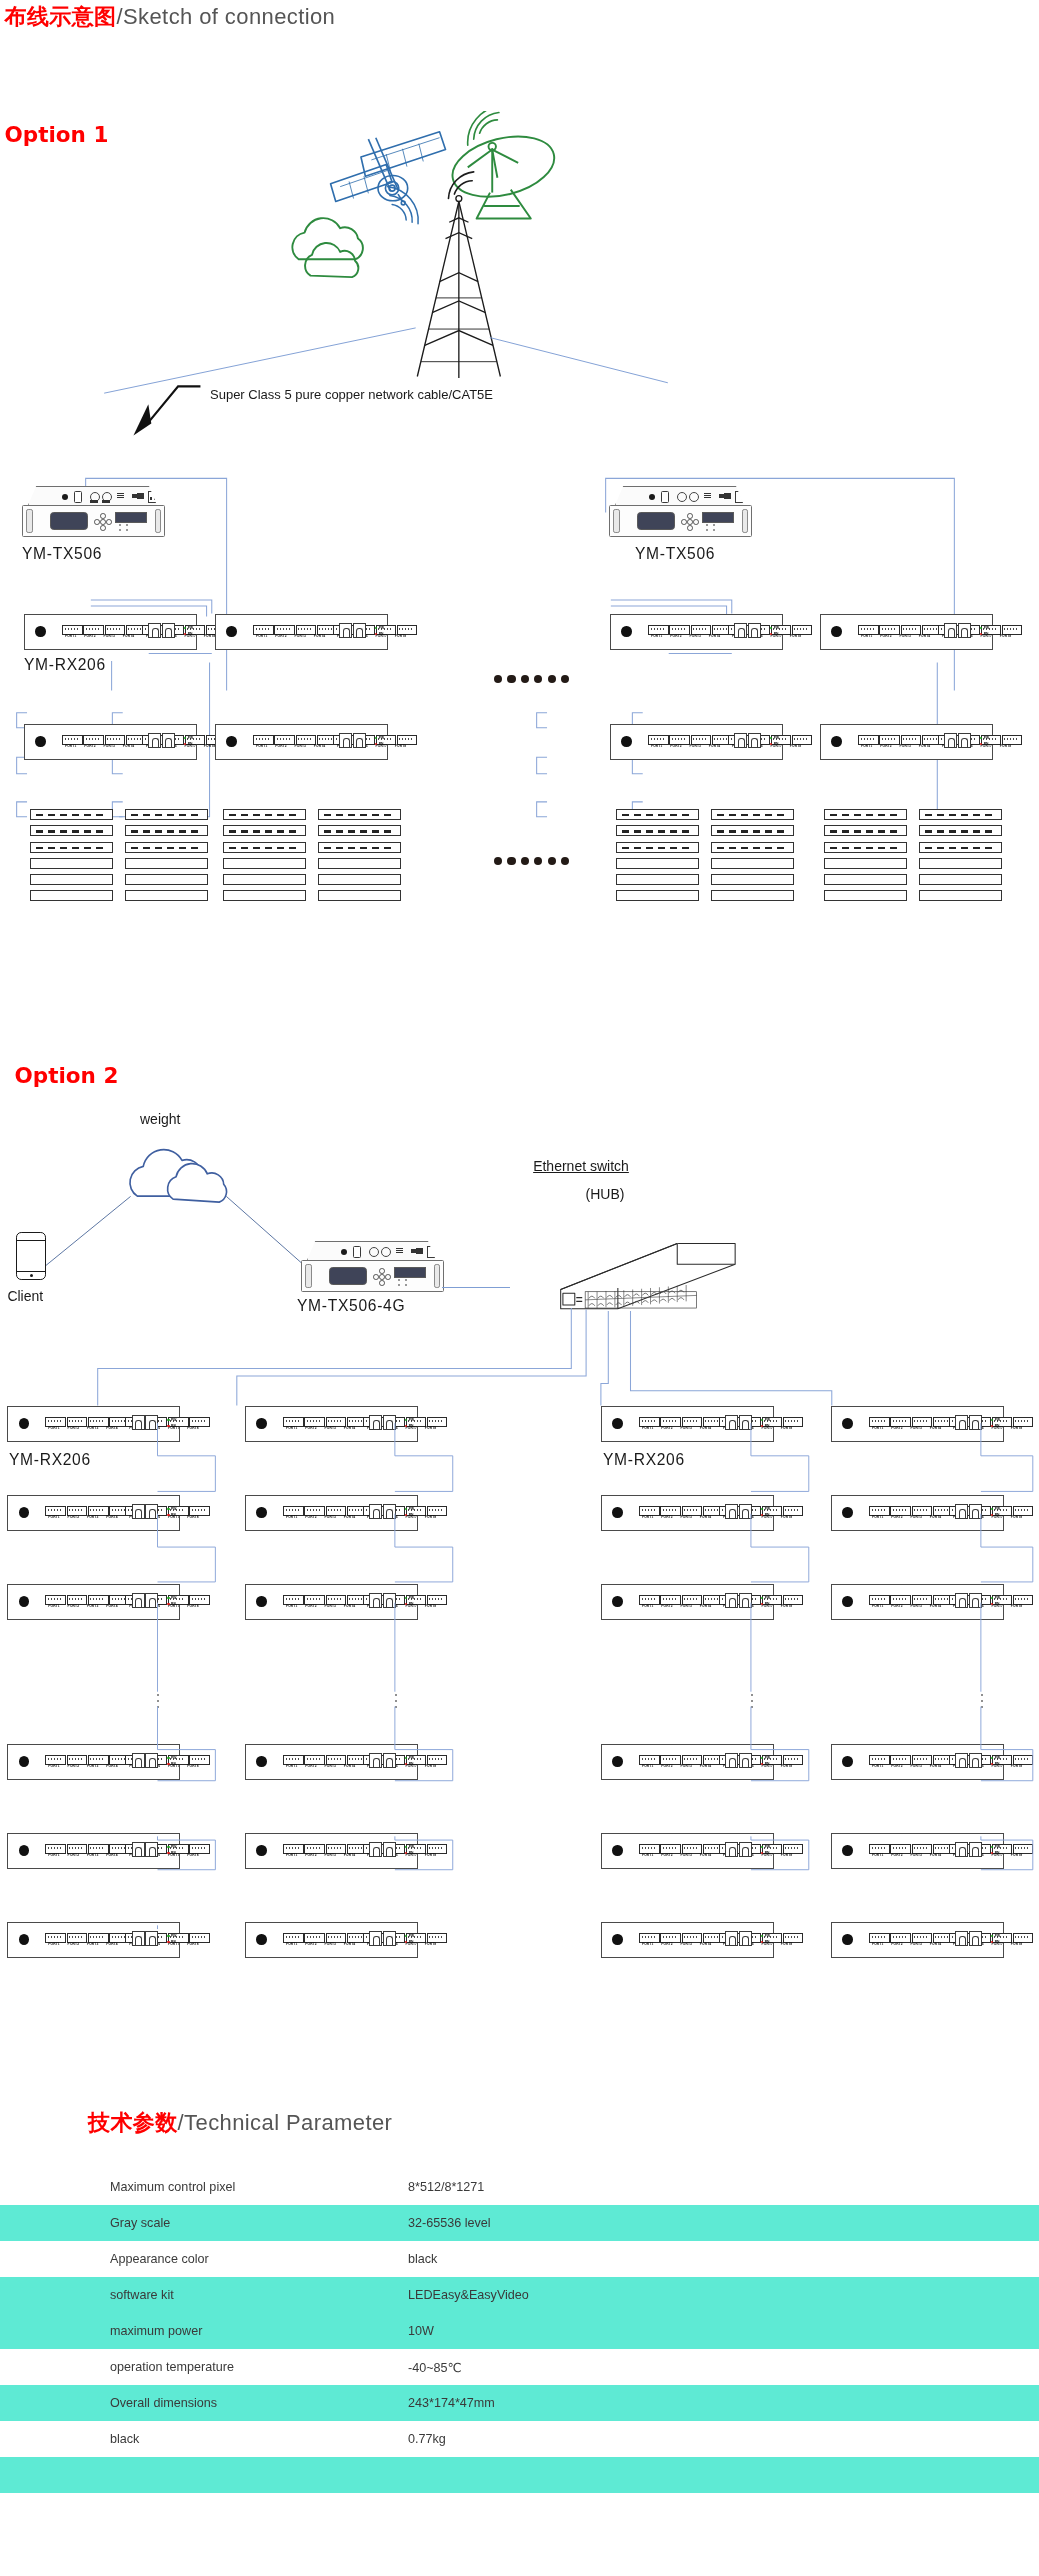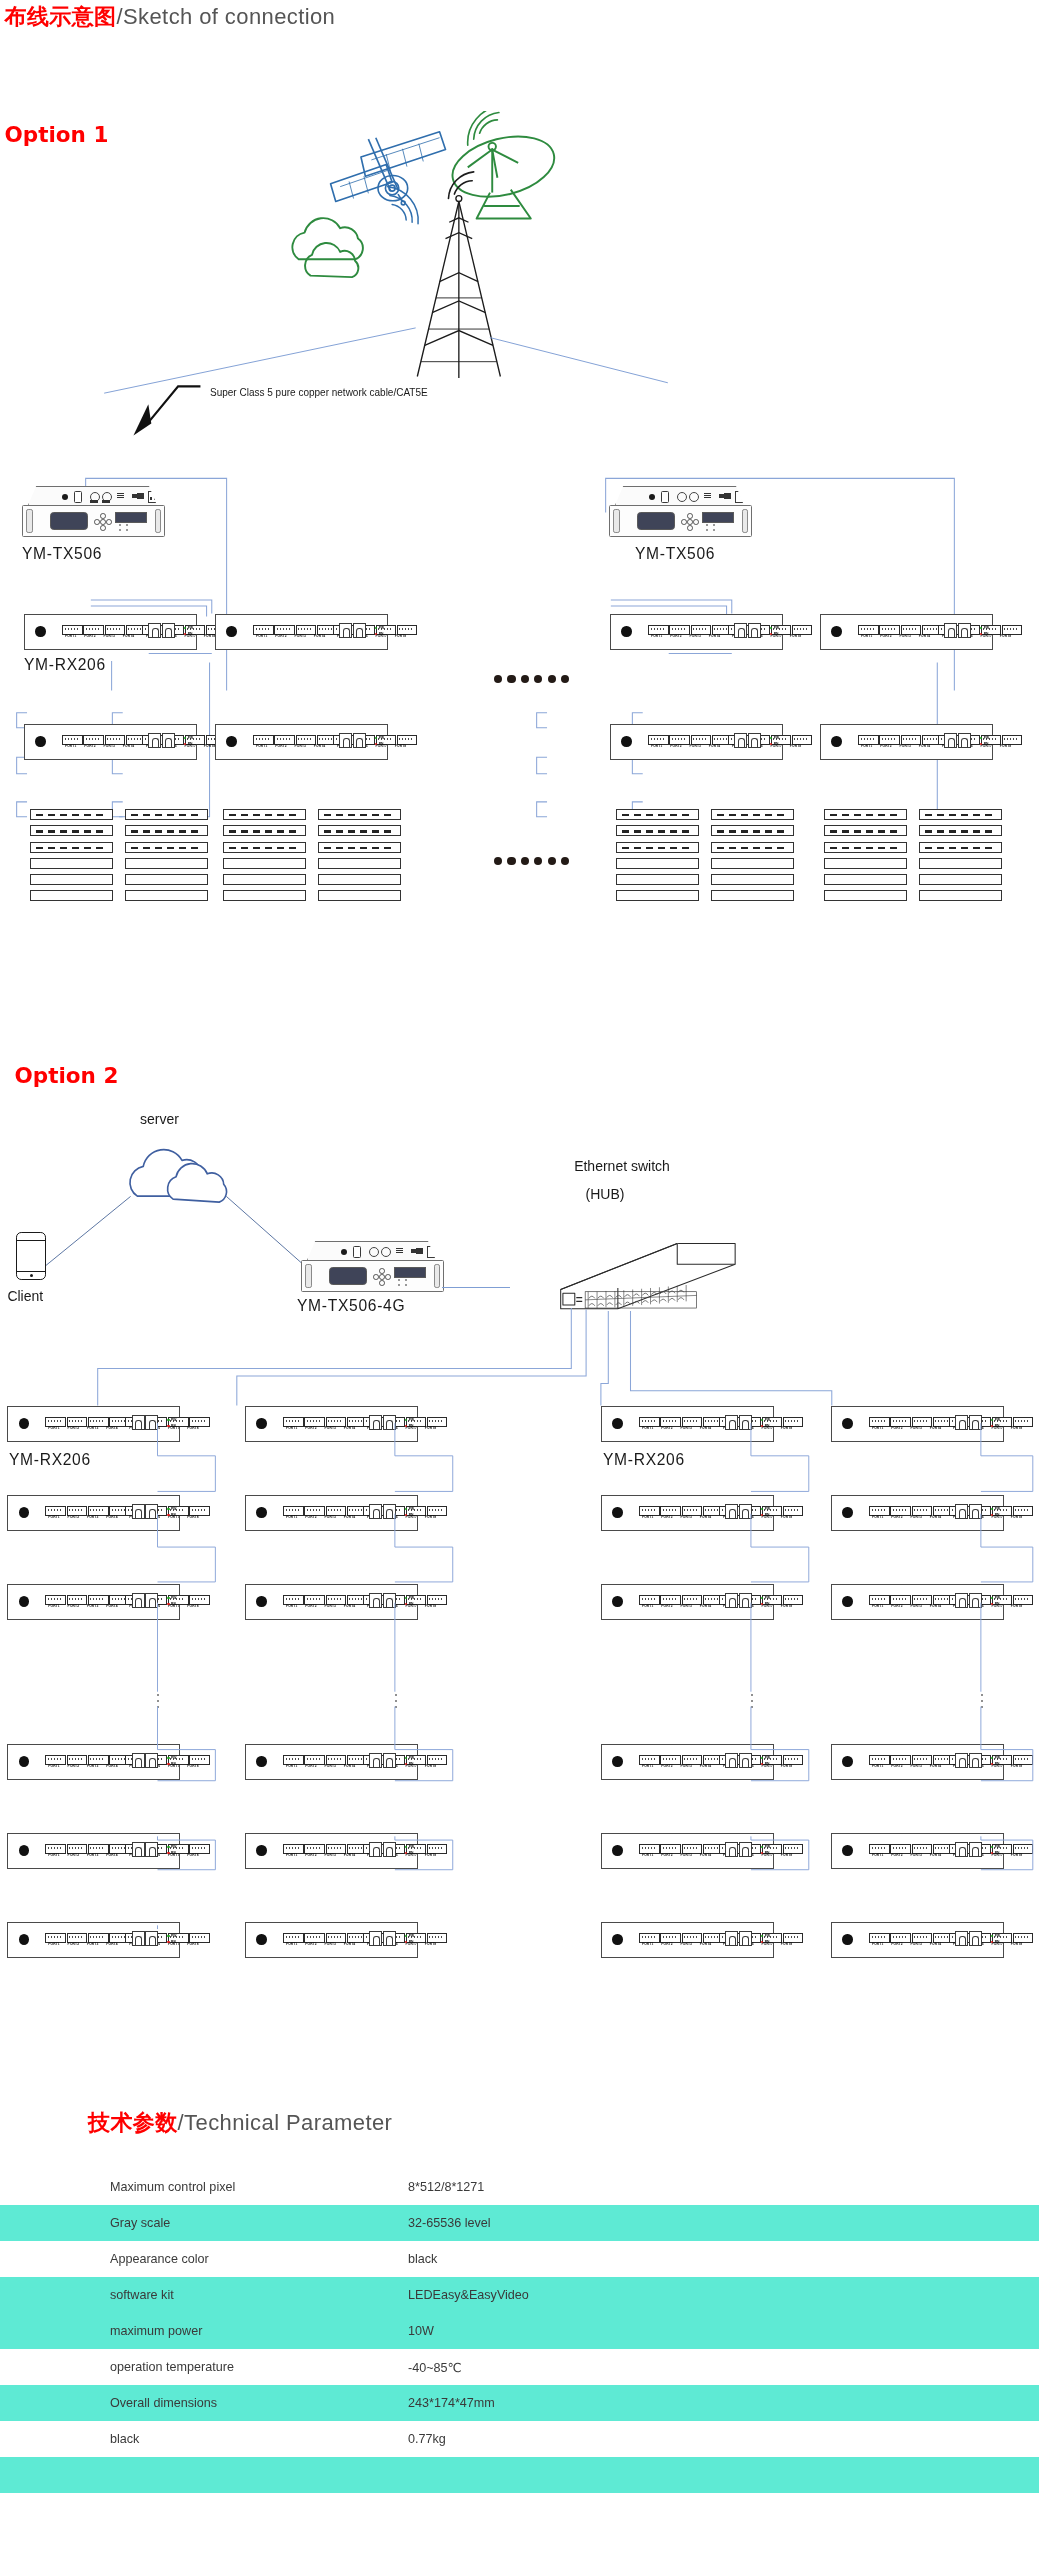--- a/index.html
+++ b/index.html
@@ -145,21 +145,21 @@
 
 <svg class="abs" style="left:0;top:319px;" width="1039" height="89" viewBox="0 0 1400 120">
   <line x1="140" y1="100" x2="560" y2="12" stroke="#7f9ed4" stroke-width="1.3"></line>
   <line x1="660" y1="25" x2="900" y2="86" stroke="#7f9ed4" stroke-width="1.3"></line>
 </svg>
 
 <svg class="abs" style="left:126px;top:364px;" width="134" height="82" viewBox="0 0 180 110">
   <path d="M100 30 L 70 30 L 32 76" stroke="#111" stroke-width="3" fill="none"></path>
   <path d="M34 80 L 10 96 L 30 54 Z" fill="#111"></path>
 </svg>
-<div class="abs plain" style="left:210px;top:387px;font-size:10px;text-align:center;">Super Class 5 pure copper network cable/CAT5E</div>
+<div class="abs plain" style="left:210px;top:387px;font-size:13px;text-align:center;">Super Class 5 pure copper network cable/CAT5E</div>
 
 <svg class="abs" style="left:0;top:468px;" width="520" height="460" viewBox="0 0 700 620">
   <g stroke="#8ba6d8" stroke-width="1.4" fill="none">
     <path d="M115 60 L 115 14 L 305 14 L 305 300"></path>
     <path d="M122 178 L 285 178 L 285 196"></path>
     <path d="M122 186 L 278 186 L 278 200"></path>
     <path d="M200 250 L 285 250"></path>
     <path d="M36 330 L 22 330 L 22 350 L 36 350"></path>
     <path d="M36 390 L 22 390 L 22 412 L 36 412"></path>
     <path d="M36 450 L 22 450 L 22 470 L 36 470"></path>
@@ -618,21 +618,21 @@
   <div class="mod empty"></div>
     <div class="mod empty"></div>
   <div class="mod empty"></div>
     <div class="mod empty"></div>
   <div class="mod empty"></div>
     <div class="mod empty"></div>
 </div>
 
 <div class="abs option-label" style="left:4.5px;top:1063px;margin-left:10px;">Option 2</div>
 
-<div class="abs plain" style="left:140px;top:1111px;">server</div>
+<div class="abs plain" style="left:140px;top:1111px;">weight</div>
 
 <svg class="abs" style="left:115px;top:1135px;" width="134" height="71" viewBox="0 0 180 95">
   <g stroke="#3f5fa0" stroke-width="2.2" fill="#fff" stroke-linejoin="round">
     <path d="M30 82 a22 22 0 0 1 8 -40 a28 28 0 0 1 52 -8 a20 20 0 0 1 26 16 a18 18 0 0 1 -6 32 z"></path>
     <path d="M78 86 a17 17 0 0 1 4 -30 a22 22 0 0 1 42 -4 a16 16 0 0 1 22 14 a15 15 0 0 1 -6 24 z"></path>
   </g>
 </svg>
 
 <div class="abs" style="left:16.3px;top:1232px;">
     <div class="phone">
@@ -676,21 +676,21 @@
         <u style="left:0;top:0;"></u>
           <u style="left:6.7px;top:0;"></u>
         <u style="left:0;top:4.5px;"></u>
           <u style="left:6.7px;top:4.5px;"></u>
       </span>
     </div>
   </div>
 </div>
 <div class="abs dev-label" style="left:297px;top:1297px;">YM-TX506-4G</div>
 
-<div class="abs plain center" style="left:529px;top:1158px;width:186px;">Ethernet switch</div>
+<div class="abs plain center" style="left:488px;top:1158px;width:186px;text-decoration:underline;">Ethernet switch</div>
 <div class="abs plain center" style="left:512px;top:1186px;width:186px;">(HUB)</div>
 
 <svg class="abs" style="left:505px;top:1221px;" width="245" height="108" viewBox="0 0 330 145">
   <g stroke="#2a2a2a" stroke-width="1.4" fill="#fff" stroke-linejoin="round">
     <path d="M75 118 L 75 92 L 232 30 L 310 30 L 310 58 L 152 118 Z"></path>
     <path d="M75 92 L 232 30"></path>
     <path d="M232 30 L 232 58 L 310 58"></path>
     <path d="M152 118 L 152 90"></path>
     <rect x="78" y="97" width="16" height="16" fill="#fff"></rect>
     <path d="M96 103 L 104 103 M96 108 L 104 108"></path>

